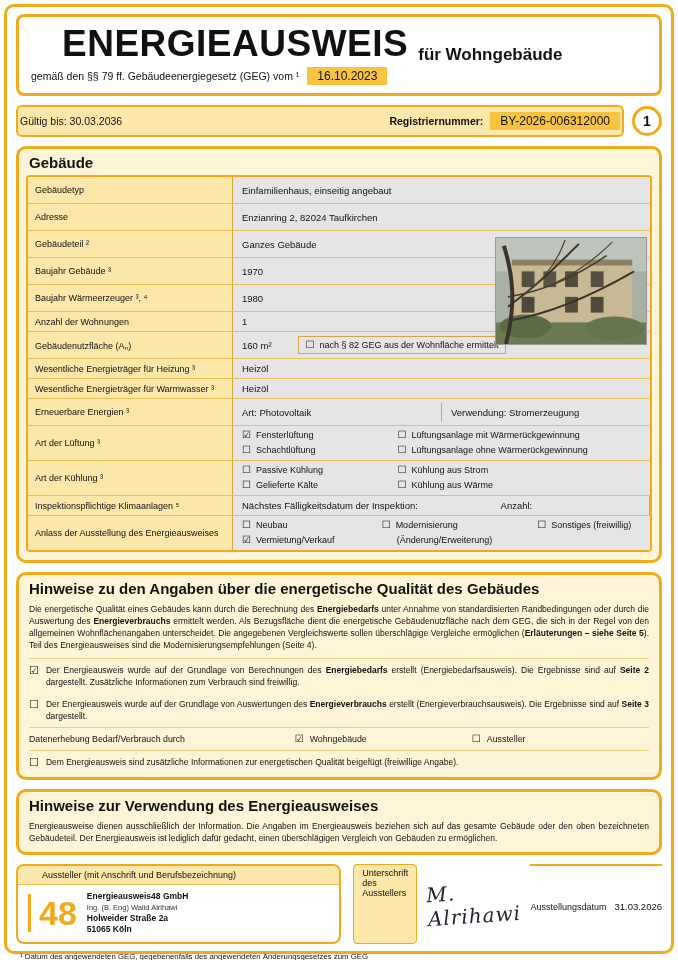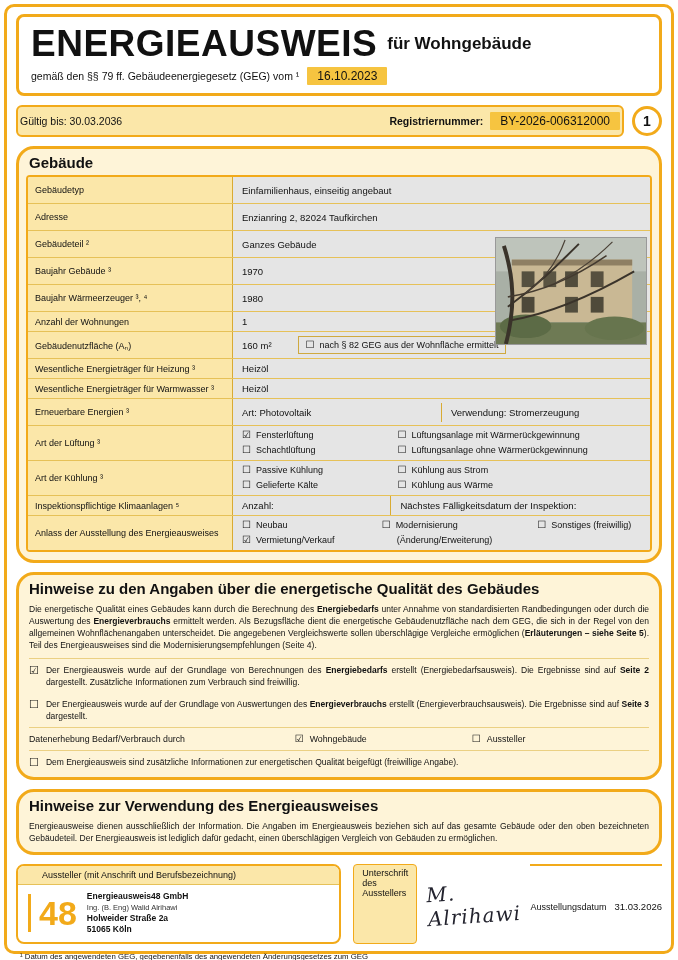--- a/index.html
+++ b/index.html
@@ -11,36 +11,36 @@
     --chip:#F6C440;
     --ink:#111;
   }
   *{box-sizing:border-box;margin:0;padding:0;}
   html,body{width:678px;height:960px;background:#fff;overflow:hidden;}
   body{font-family:"Liberation Sans",sans-serif;color:var(--ink);}
   .page{margin:4px;border:3px solid var(--gold);border-radius:10px;padding:7px 9px;height:950px;}
 
   
   .hdr-box{border:3px solid var(--gold);border-radius:8px;background:#fff;padding:6px 12px 8px;}
-  .hdr-title-row{display:flex;align-items:center;gap:10px;}
+  .hdr-title-row{display:flex;align-items:flex-end;gap:10px;margin-left:31px;}
   .hdr-title{font-size:37px;font-weight:bold;letter-spacing:.5px;}
   .hdr-sub{font-size:17px;font-weight:bold;}
   .hdr-law{display:flex;align-items:center;gap:8px;font-size:10.5px;margin-top:2px;}
   .chip{background:var(--chip);padding:2px 10px;font-size:12px;border-radius:1px;}
 
   
   .valid-row{display:flex;align-items:center;gap:8px;margin-top:9px;}
   .valid-bar{flex:1;display:flex;align-items:center;border:2px solid var(--gold);border-radius:6px;background:var(--cream);padding:5px 2px;font-size:10.5px;}
   .valid-left{flex:1;}
   .valid-right{display:flex;align-items:center;gap:7px;}
   .valid-right .lbl{font-weight:bold;}
   .page-circle{width:30px;height:30px;border:3px solid var(--gold);border-radius:50%;background:#fff;display:flex;align-items:center;justify-content:center;font-size:14px;font-weight:bold;}
 
   
-  .section{border:3px solid var(--gold);border-radius:18px;background:var(--cream-body);margin-top:9px;position:relative;}
+  .section{border:3px solid var(--gold);border-radius:10px;background:var(--cream-body);margin-top:9px;position:relative;}
   .section-title{font-size:15px;font-weight:bold;padding:5px 10px 4px;}
 
   
   .btable{margin:0 7px 8px;border:2px solid var(--gold);border-radius:4px;background:#fff;overflow:hidden;}
   .brow{display:flex;border-bottom:1px solid var(--line);align-items:stretch;}
   .brow:last-child{border-bottom:none;}
   .bl{width:205px;flex:0 0 205px;background:var(--cream);border-right:1px solid #D9AB33;padding:4px 7px;font-size:9px;display:flex;align-items:center;}
   .bv{flex:1;background:#e5e5e5;padding:4px 9px;font-size:9.5px;display:flex;align-items:center;}
   .tall{min-height:27px;}
   .split .bv{padding:0;}
@@ -257,22 +257,22 @@
                   <span>Kühlung aus Wärme</span>
                 </span>
             </div>
           </div>
         </div>
       </div>
 
       <div class="brow split">
         <div class="bl">Inspektionspflichtige Klimaanlagen ⁵</div>
         <div class="bv">
+          <div class="cell" style="flex:1;">Nächstes Fälligkeitsdatum der Inspektion:</div>
           <div class="cell brd" style="flex:0 0 38%;">Anzahl:</div>
-          <div class="cell" style="flex:1;">Nächstes Fälligkeitsdatum der Inspektion:</div>
         </div>
       </div>
 
       <div class="brow">
         <div class="bl">Anlass der Ausstellung des Energieausweises</div>
         <div class="bv" style="padding:0;">
           <div class="colwrap" style="align-items:flex-start;">
             <div class="vcol" style="flex:0 0 34%;">
               <span class="cbline">
                   <span class="cb">☐</span>

